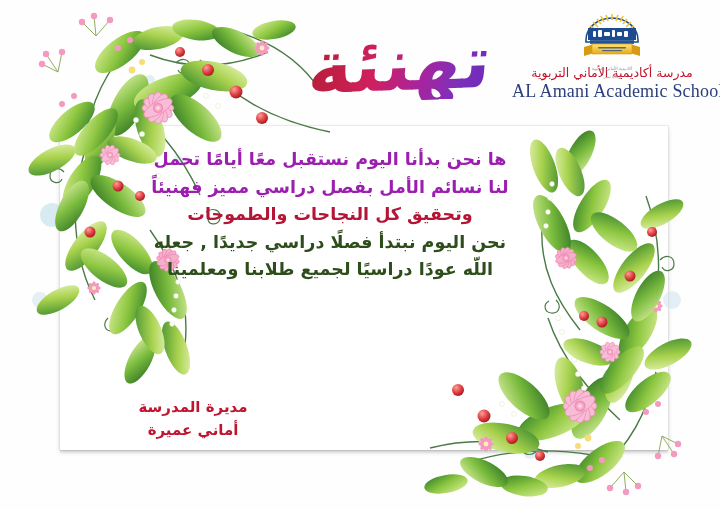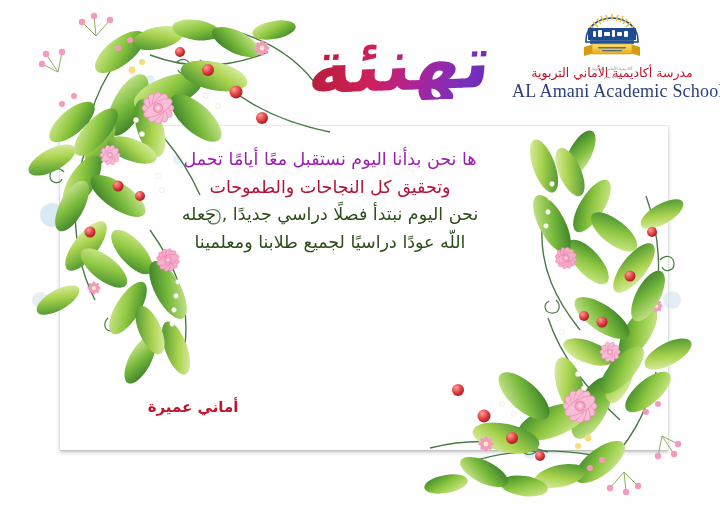--- a/index.html
+++ b/index.html
@@ -63,21 +63,21 @@
     font-size:18px;color:#2a3f7d;margin-top:1px;white-space:nowrap;letter-spacing:.2px;
   }
 
   
   .body-text{
     position:absolute;left:70px;top:146px;width:520px;z-index:7;
     direction:rtl;text-align:center;
   }
   .line{
     font-family:"DejaVu Sans",sans-serif;
-    font-weight:normal;font-size:17.5px;line-height:27.6px;
+    font-weight:bold;font-size:17.5px;line-height:27.6px;
     white-space:nowrap;letter-spacing:-.2px;
   }
   .c-purple{color:#9b1fae;}
   .c-crimson{color:#b41435;}
   .c-green{color:#2d4d1a;}
 
   
   .sign{
     position:absolute;left:88px;top:396px;z-index:7;direction:rtl;text-align:center;
     width:210px;
@@ -461,26 +461,28 @@
       </svg>
       <div class="logo-sub">أكاديمية الأماني التربوية</div>
       <div class="logo-sub">ريادة   تميز</div>
     </div>
     <div class="brand-ar">مدرسة أكاديمية الأماني التربوية</div>
     <div class="brand-en">AL Amani Academic School</div>
   </div>
 
   <div class="body-text" id="message-body">
       <div class="line c-purple">ها نحن بدأنا اليوم نستقبل معًا أيامًا تحمل</div>
+      <div class="line c-purple">لنا نسائم الأمل بفصل دراسي مميز فهنيئاً</div>
       <div class="line c-crimson">وتحقيق كل النجاحات والطموحات</div>
       <div class="line c-green">نحن اليوم نبتدأ فصلًا دراسي جديدًا , جعله</div>
       <div class="line c-green">اللّه عودًا دراسيًا لجميع طلابنا ومعلمينا</div>
     </div>
 
   <div class="sign">
+    <div>مديرة المدرسة</div>
     <div>أماني عميرة</div>
   </div>
 
   <svg class="deco front" viewBox="0 0 720 509">
     <g>
 
       <ellipse cx="96" cy="132" rx="30" ry="12" fill="url(#lgLeafA)" transform="rotate(-48 96 132)" opacity=".98"></ellipse>
       <ellipse cx="132" cy="150" rx="26" ry="11" fill="url(#lgLeafB)" transform="rotate(20 132 150)" opacity=".98"></ellipse>
       <ellipse cx="72" cy="206" rx="28" ry="12" fill="url(#lgLeafC)" transform="rotate(-62 72 206)" opacity=".98"></ellipse>
       <ellipse cx="104" cy="268" rx="28" ry="12" fill="url(#lgLeafA)" transform="rotate(38 104 268)" opacity=".98"></ellipse>

